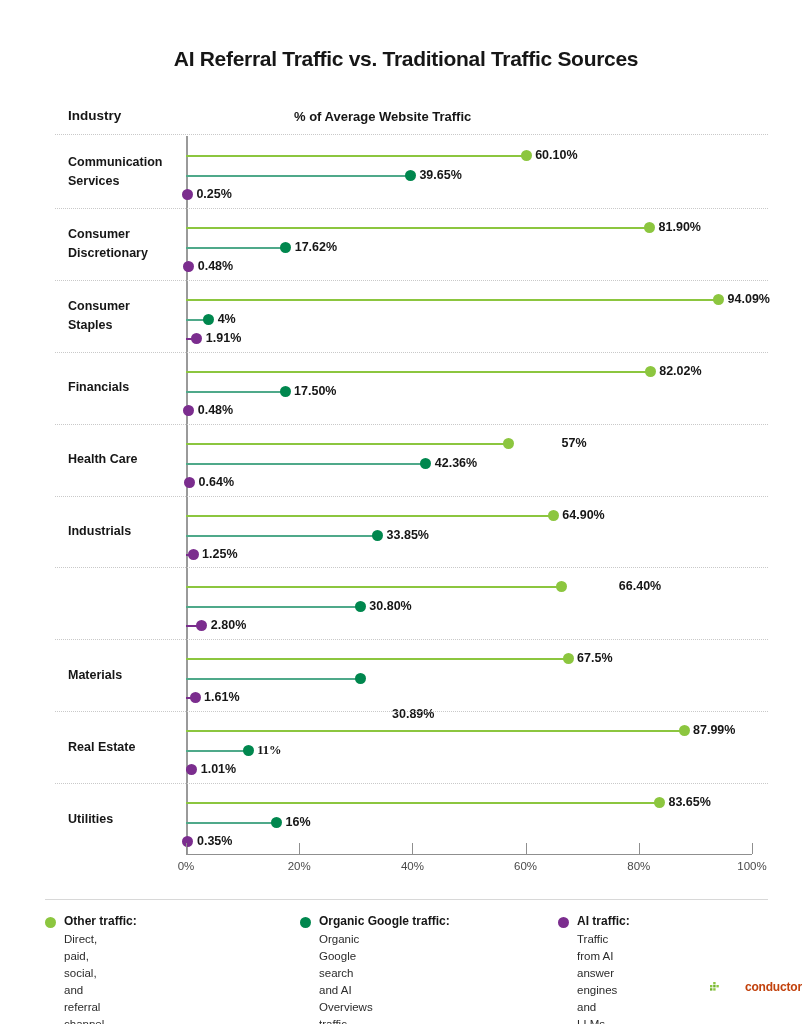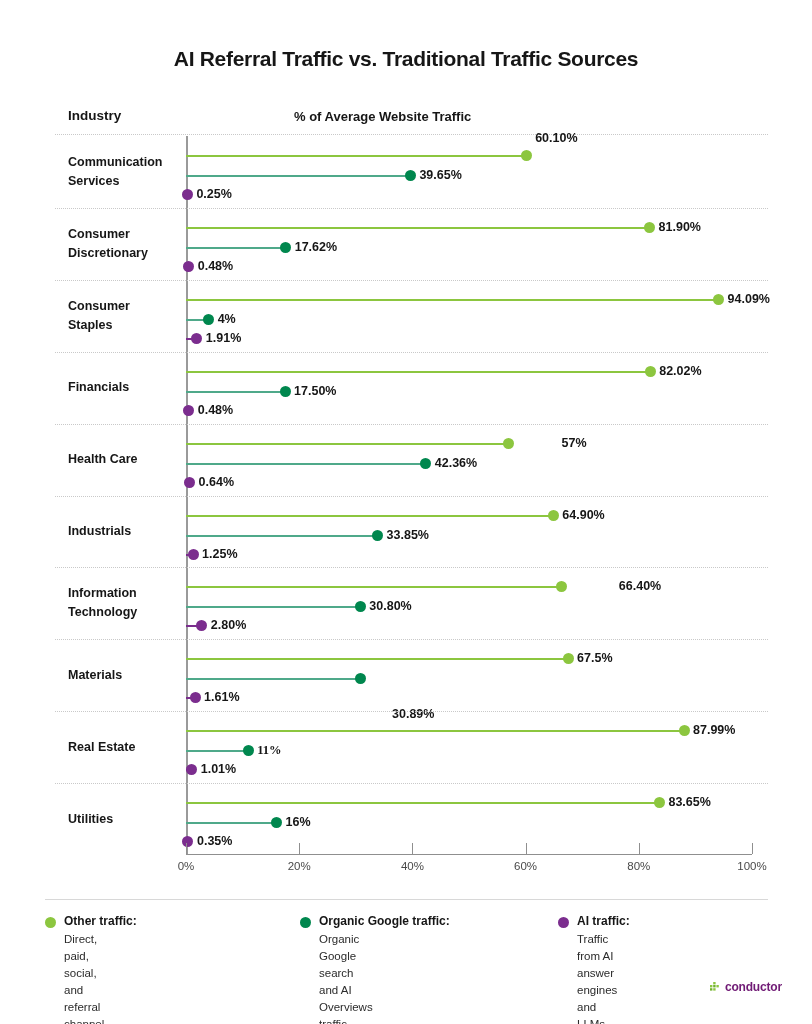--- a/index.html
+++ b/index.html
@@ -175,41 +175,42 @@
     display: flex;
     align-items: center;
     gap: 4px;
   }
   .brand-mark {
     display: block;
   }
   .brand-name {
     font-size: 12px;
     font-weight: bold;
-    color: #701a75;
+    color: #c2410c;
     letter-spacing: -0.2px;
+    margin-left: 20px;
   }
 </style>
 </head>
 <body>
 
 <div class="chart-title">AI Referral Traffic vs. Traditional Traffic Sources</div>
 
 <div class="col-header-industry">Industry</div>
 <div class="col-header-metric">% of Average Website Traffic</div>
 
 <div id="plot">
   <div class="axis-line"></div>
   <div class="axis-base"></div>
 <div class="divider" style="top: 134px;"></div>
     <div class="row-label" style="white-space: pre-line; top: 152.95px;">Communication
 Services</div>
     <div class="lolli-line" style="left: 186px; top: 155px; width: 340.166px; background: rgb(140, 198, 63);"></div>
     <div class="lolli-dot" style="left: 520.666px; top: 150px; background: rgb(140, 198, 63);"></div>
-    <div class="lolli-value" style="left: 535.166px; top: 131px;">60.10%</div>
+    <div class="lolli-value" style="left: 535.166px; top: 148px;">60.10%</div>
     <div class="lolli-line" style="left: 186px; top: 175px; width: 224.419px; background: rgb(79, 169, 138);"></div>
     <div class="lolli-dot" style="left: 404.919px; top: 170px; background: rgb(0, 135, 78);"></div>
     <div class="lolli-value" style="left: 419.419px; top: 168px;">39.65%</div>
     <div class="lolli-line" style="left: 186px; top: 194px; width: 1.415px; background: rgb(123, 45, 142);"></div>
     <div class="lolli-dot" style="left: 181.915px; top: 189px; background: rgb(123, 45, 142);"></div>
     <div class="lolli-value" style="left: 196.415px; top: 187px;">0.25%</div>
     <div class="divider" style="top: 207.9px;"></div>
     <div class="row-label" style="white-space: pre-line; top: 224.85px;">Consumer
 Discretionary</div>
     <div class="lolli-line" style="left: 186px; top: 226.9px; width: 463.554px; background: rgb(140, 198, 63);"></div>
@@ -260,22 +261,20 @@
     <div class="lolli-line" style="left: 186px; top: 514.5px; width: 367.334px; background: rgb(140, 198, 63);"></div>
     <div class="lolli-dot" style="left: 547.834px; top: 509.5px; background: rgb(140, 198, 63);"></div>
     <div class="lolli-value" style="left: 562.334px; top: 507.5px;">64.90%</div>
     <div class="lolli-line" style="left: 186px; top: 534.5px; width: 191.591px; background: rgb(79, 169, 138);"></div>
     <div class="lolli-dot" style="left: 372.091px; top: 529.5px; background: rgb(0, 135, 78);"></div>
     <div class="lolli-value" style="left: 386.591px; top: 527.5px;">33.85%</div>
     <div class="lolli-line" style="left: 186px; top: 553.5px; width: 7.075px; background: rgb(123, 45, 142);"></div>
     <div class="lolli-dot" style="left: 187.575px; top: 548.5px; background: rgb(123, 45, 142);"></div>
     <div class="lolli-value" style="left: 202.075px; top: 546.5px;">1.25%</div>
     <div class="divider" style="top: 567.4px;"></div>
-    <div class="row-label" style="white-space: pre-line; top: 584.35px;">Information
-Technology</div>
     <div class="lolli-line" style="left: 186px; top: 586.4px; width: 375.824px; background: rgb(140, 198, 63);"></div>
     <div class="lolli-dot" style="left: 556.324px; top: 581.4px; background: rgb(140, 198, 63);"></div>
     <div class="lolli-value" style="left: 570.824px; top: 579.4px; padding-left: 48px;">66.40%</div>
     <div class="lolli-line" style="left: 186px; top: 606.4px; width: 174.328px; background: rgb(79, 169, 138);"></div>
     <div class="lolli-dot" style="left: 354.828px; top: 601.4px; background: rgb(0, 135, 78);"></div>
     <div class="lolli-value" style="left: 369.328px; top: 599.4px;">30.80%</div>
     <div class="lolli-line" style="left: 186px; top: 625.4px; width: 15.848px; background: rgb(123, 45, 142);"></div>
     <div class="lolli-dot" style="left: 196.348px; top: 620.4px; background: rgb(123, 45, 142);"></div>
     <div class="lolli-value" style="left: 210.848px; top: 618.4px;">2.80%</div>
     <div class="divider" style="top: 639.3px;"></div>

